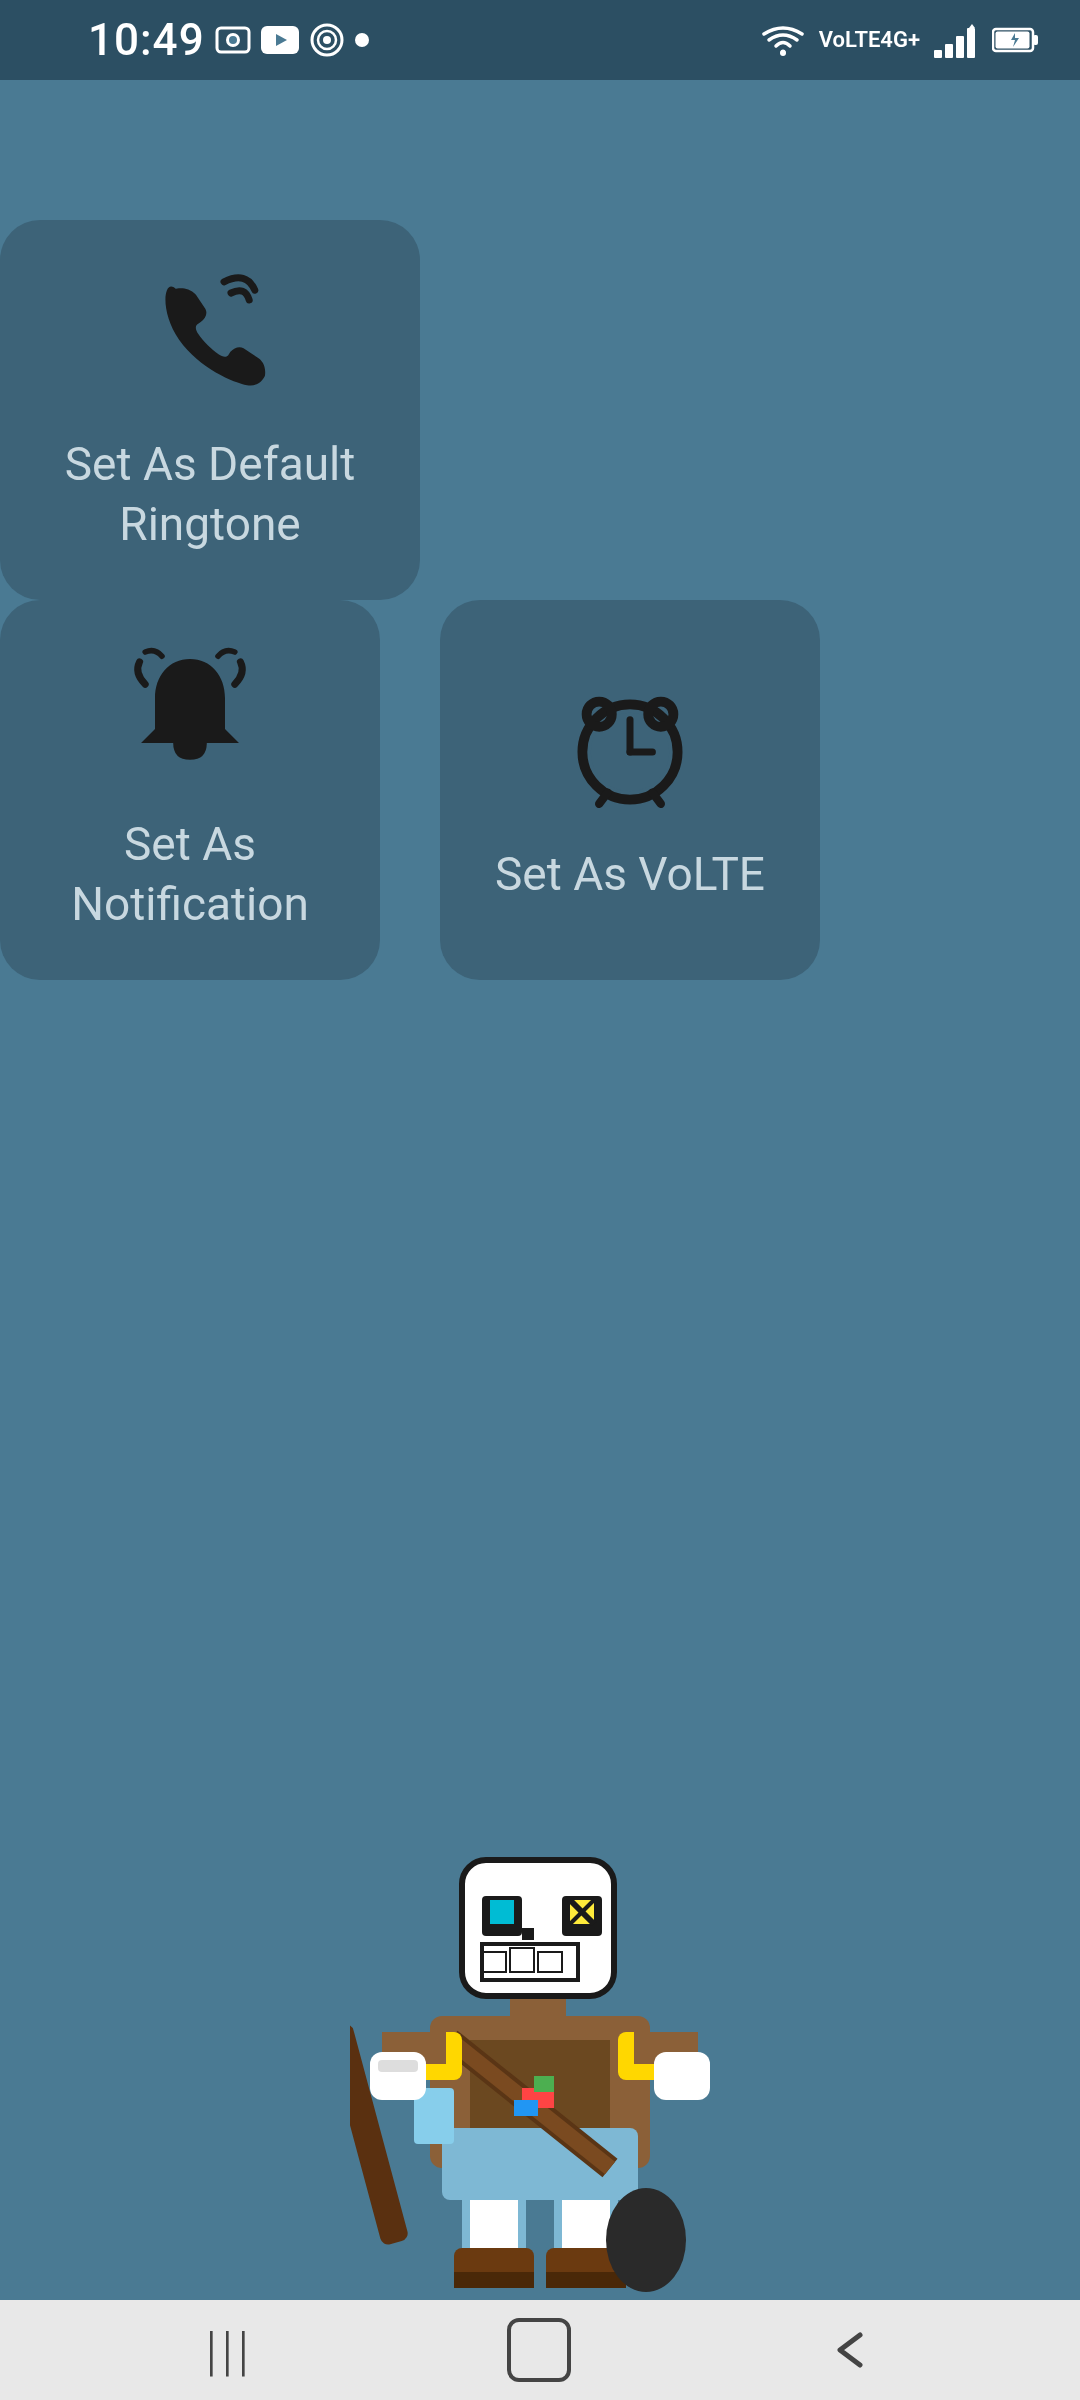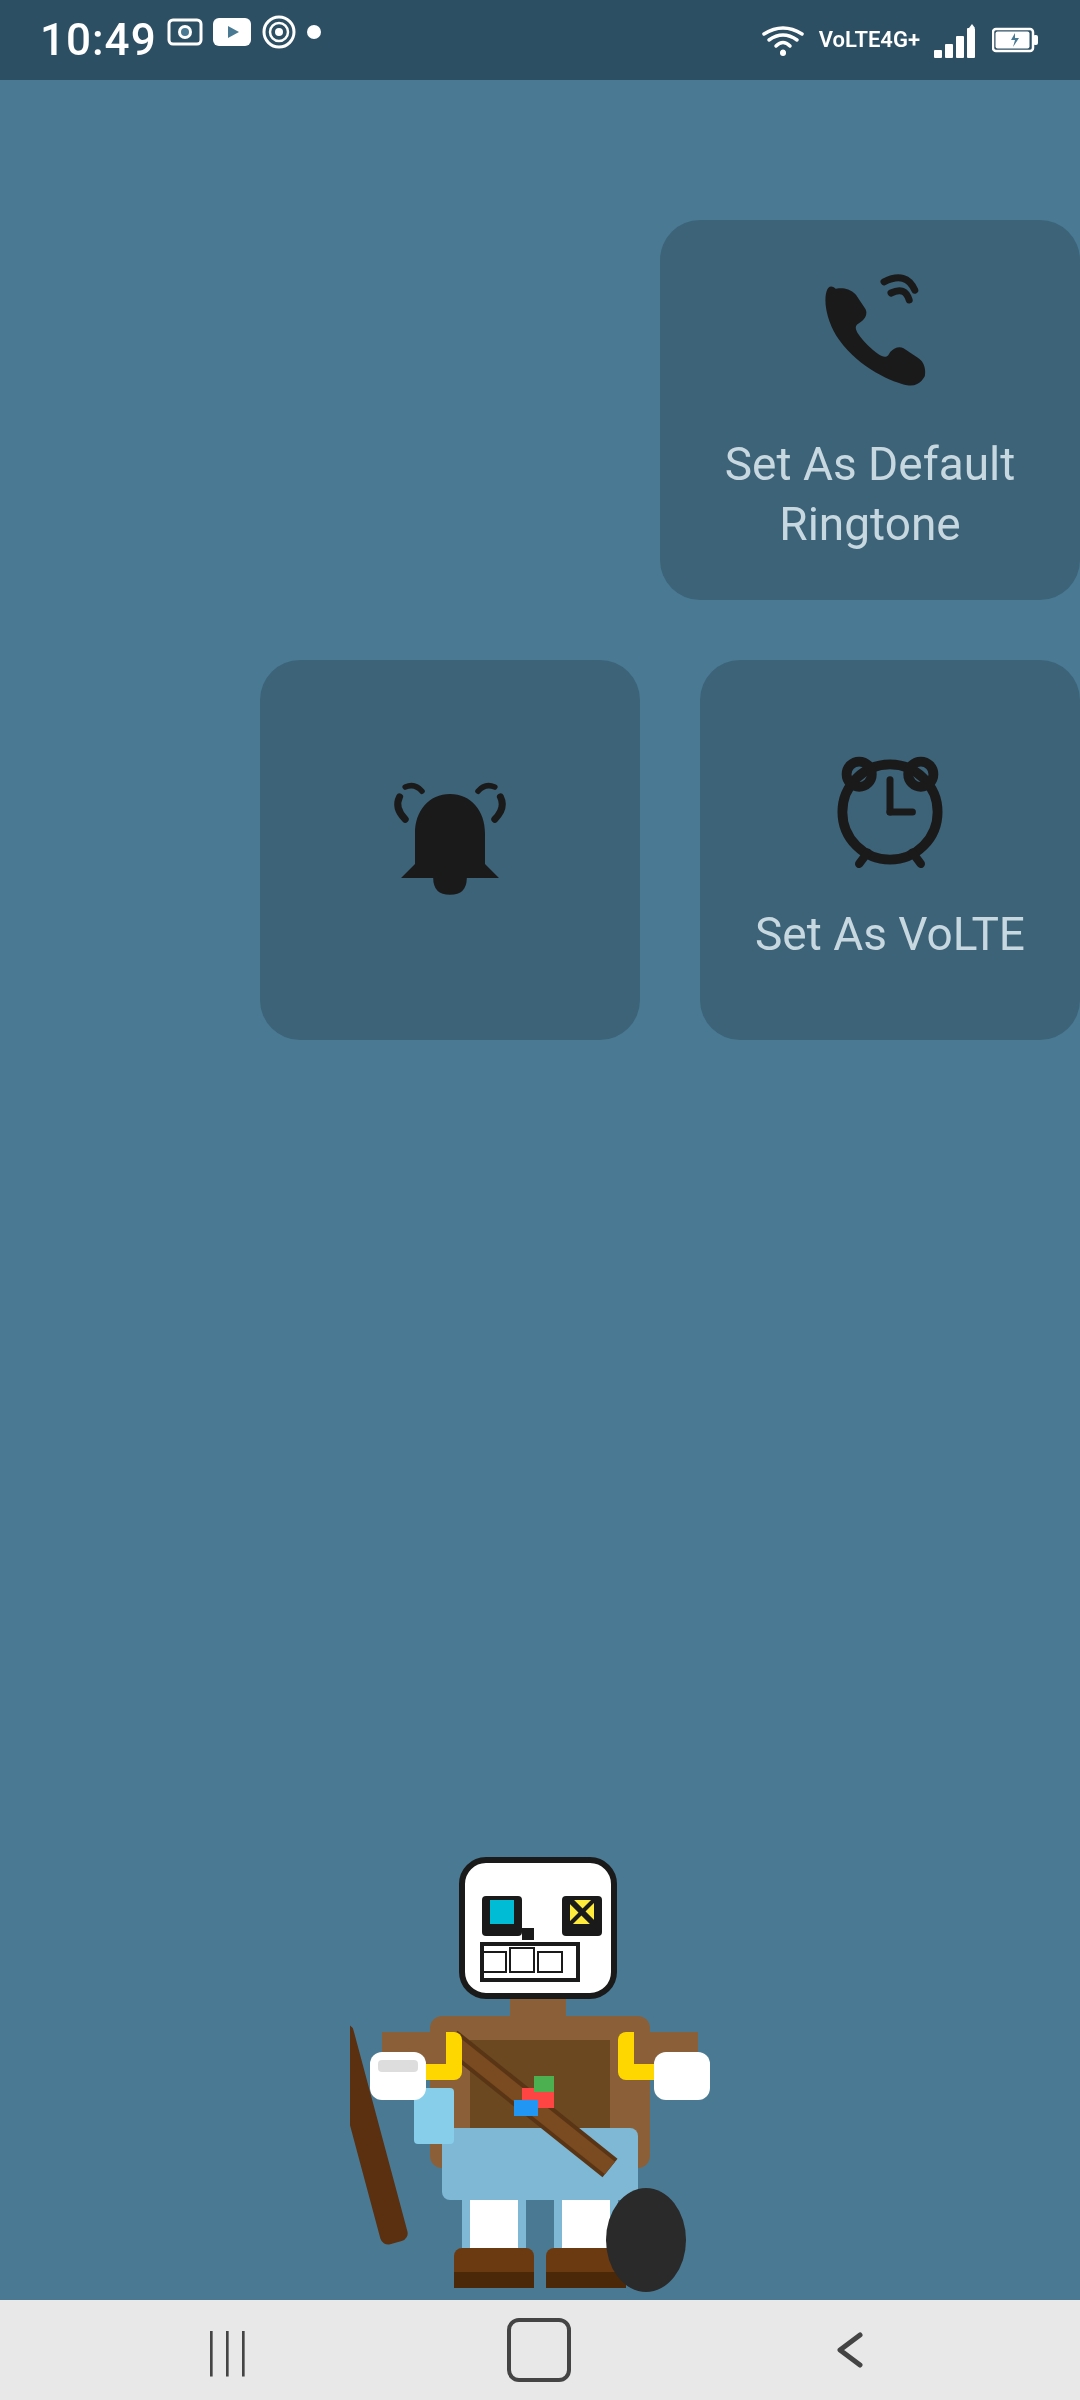--- a/index.html
+++ b/index.html
@@ -22,22 +22,23 @@
       display: flex;
       align-items: center;
       justify-content: space-between;
       padding: 0 40px;
       position: relative;
       z-index: 10;
     }
 
     .status-left {
       display: flex;
-      align-items: flex-start;
+      align-items: center;
       gap: 10px;
+      margin-left: 48px;
     }
 
     .status-time {
       color: white;
       font-size: 44px;
       font-weight: 500;
       letter-spacing: 1px;
     }
 
     .status-icons-left {
@@ -50,23 +51,22 @@
       display: flex;
       align-items: center;
       gap: 14px;
     }
 
     
     .main-content {
       width: 100%;
       display: flex;
       flex-direction: column;
-      align-items: flex-end;
+      align-items: flex-start;
       padding-top: 140px;
-      gap: 60px;
     }
 
     
     .button-card {
       background-color: #3d6378;
       border-radius: 40px;
       display: flex;
       flex-direction: column;
       align-items: center;
       justify-content: center;
@@ -223,20 +223,22 @@
         <path d="M50 10 C35 10 25 22 25 38 L25 60 L15 70 L85 70 L75 60 L75 38 C75 22 65 10 50 10 Z" fill="#1a1a1a"></path>
 
         <path d="M38 70 Q38 82 50 82 Q62 82 62 70 Z" fill="#1a1a1a"></path>
 
         <path d="M18 28 Q10 20 14 12" fill="none" stroke="#1a1a1a" stroke-width="5" stroke-linecap="round"></path>
         <path d="M82 28 Q90 20 86 12" fill="none" stroke="#1a1a1a" stroke-width="5" stroke-linecap="round"></path>
 
         <path d="M30 8 Q25 2 18 5" fill="none" stroke="#1a1a1a" stroke-width="4" stroke-linecap="round"></path>
         <path d="M70 8 Q75 2 82 5" fill="none" stroke="#1a1a1a" stroke-width="4" stroke-linecap="round"></path>
       </svg>
+      <span class="button-label">Set As
+Notification</span>
     </div>
 
     <div class="button-card button-card-small">
       <svg width="140" height="140" viewBox="0 0 100 100">
 
         <circle cx="50" cy="55" r="34" fill="none" stroke="#1a1a1a" stroke-width="7"></circle>
         <circle cx="50" cy="55" r="28" fill="#3d6378"></circle>
 
         <line x1="50" y1="55" x2="50" y2="32" stroke="#1a1a1a" stroke-width="5" stroke-linecap="round"></line>
         <line x1="50" y1="55" x2="66" y2="55" stroke="#1a1a1a" stroke-width="5" stroke-linecap="round"></line>

